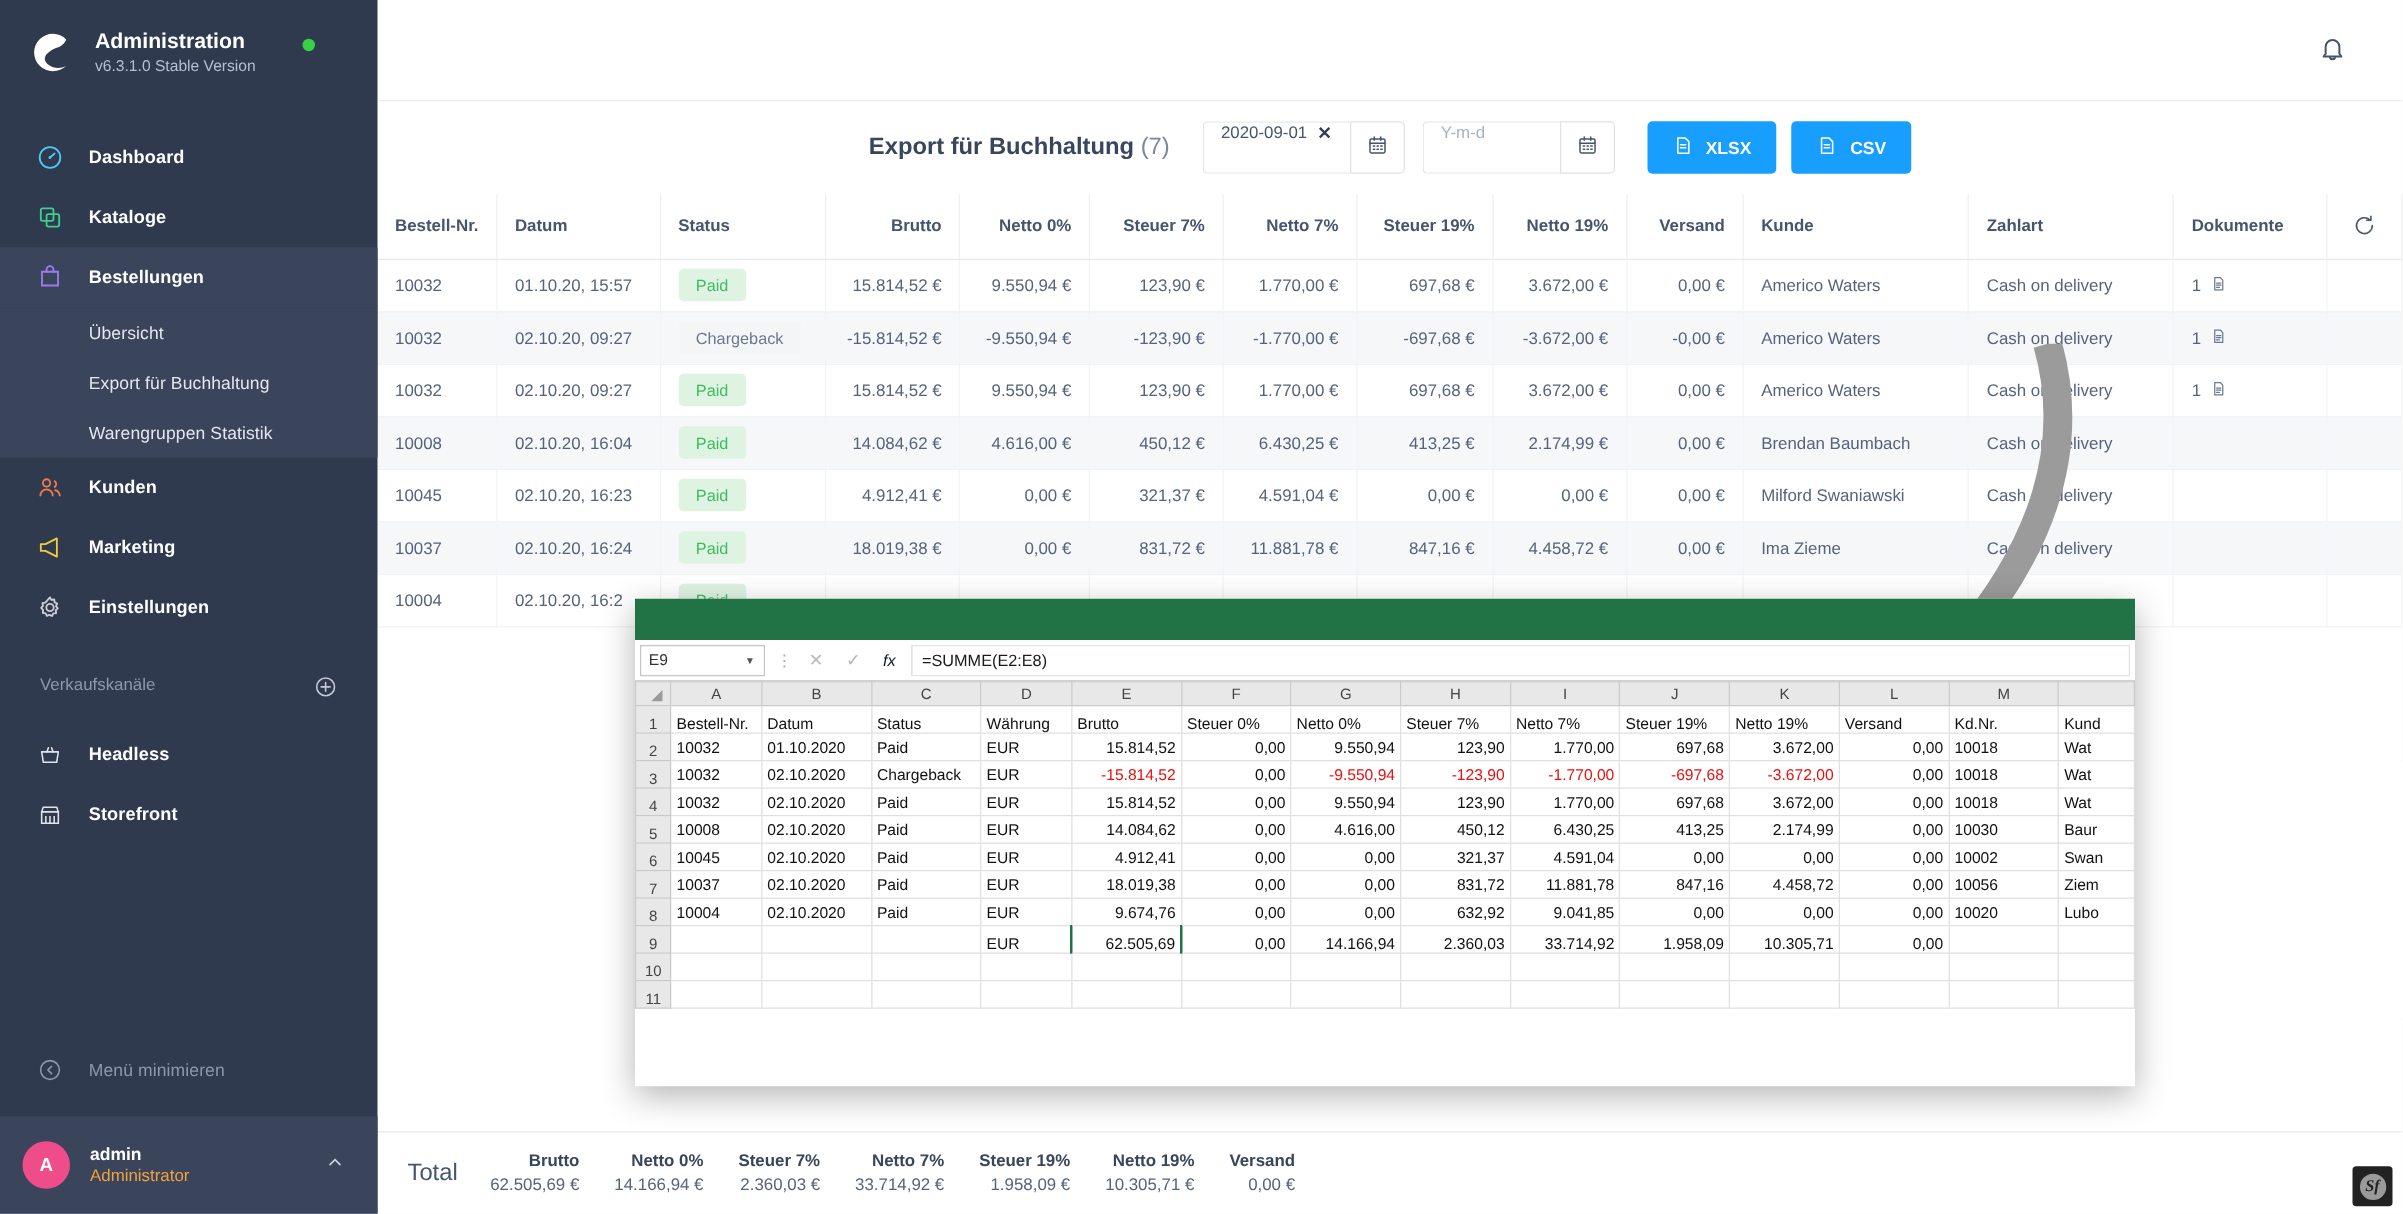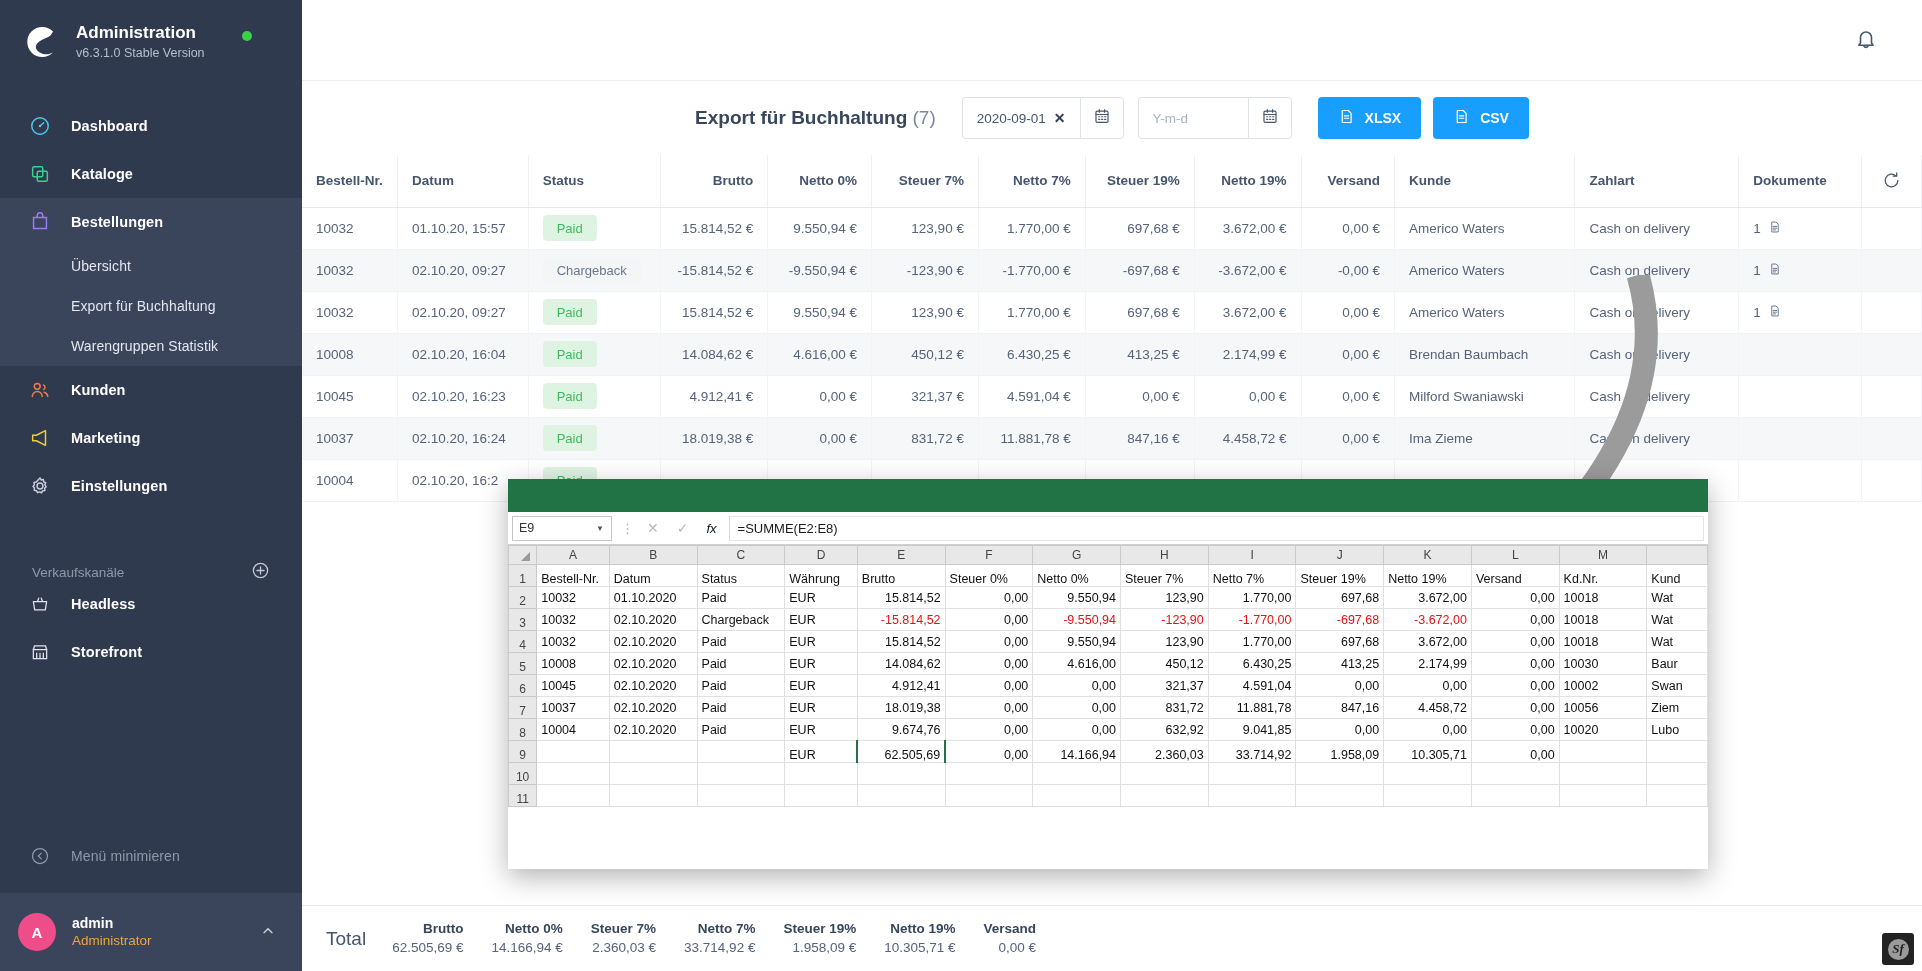--- a/index.html
+++ b/index.html
@@ -27,21 +27,21 @@
   .nav { margin-top: 18px; }
   .nav-item { display: flex; align-items: center; height: 48px; padding-left: 28px; cursor: pointer; }
   .nav-item.active-group { background: #3a455c; }
   .nav-icon { width: 24px; height: 24px; flex: 0 0 24px; margin-right: 19px;
               display: flex; align-items: center; justify-content: center; }
   .nav-label { color: #fff; font-size: 14.5px; font-weight: bold; letter-spacing: .1px; }
   .sub-item { display: flex; align-items: center; height: 40px; padding-left: 71px; cursor: pointer; }
   .sub-item .nav-label { font-weight: normal; color: #e3e7ee; font-size: 14px; }
   .nav-group-sub { background: #3a455c; }
 
-  .section-head { display: flex; align-items: flex-end; justify-content: space-between;
+  .section-head { display: flex; align-items: flex-start; justify-content: space-between;
                   padding: 0 32px 0 32px; height: 40px; margin-top: 30px; }
   .section-title { color: #8d98ab; font-size: 13.5px; }
   .plus-circle { width: 19px; height: 19px; cursor: pointer; }
 
   .sb-spacer { flex: 1 1 auto; }
   .minimize-row { display: flex; align-items: center; height: 46px; padding-left: 28px;
                   cursor: pointer; margin-bottom: 14px; }
   .minimize-row .nav-label { color: #8d98ab; font-weight: normal; font-size: 14px; }
 
   .user-box { display: flex; align-items: center; height: 78px; background: #3a455c;
@@ -68,21 +68,21 @@
   .search-input::placeholder { color: #9aa5b5; }
   .bell { position: absolute; right: 44px; top: 27px; cursor: pointer; }
 
   .pagehead { height: 74px; flex: 0 0 74px; display: flex; align-items: center;
               justify-content: center; gap: 0; background: #fff; }
   .ph-title { font-size: 19px; color: #37465c; font-weight: bold; margin-right: 26px; }
   .ph-title .count { color: #7a889e; font-weight: normal; }
 
   .date-group { display: flex; align-items: center; margin-right: 14px; }
   .date-field { height: 42px; border: 1px solid #dfe3e8; border-right: none;
-                border-radius: 4px 0 0 4px; display: flex; align-items: center;
+                border-radius: 4px 0 0 4px; display: flex; align-items: flex-start;
                 padding: 0 14px; background: #fff; min-width: 108px; justify-content: center; }
   .date-val { font-size: 13.5px; color: #46556e; }
   .date-x { font-size: 14px; color: #2e3d55; font-weight: bold; margin-left: 8px; cursor: pointer; }
   .date-ph { font-size: 13.5px; color: #a8b1bf; }
   .date-btn { height: 42px; width: 44px; border: 1px solid #dfe3e8; border-radius: 0 4px 4px 0;
               background: #fff; display: flex; align-items: center; justify-content: center;
               cursor: pointer; }
   .date-field.empty { min-width: 110px; justify-content: flex-start; }
 
   .dl-btn { height: 42px; padding: 0 20px; border-radius: 4px; background: #189eff;

